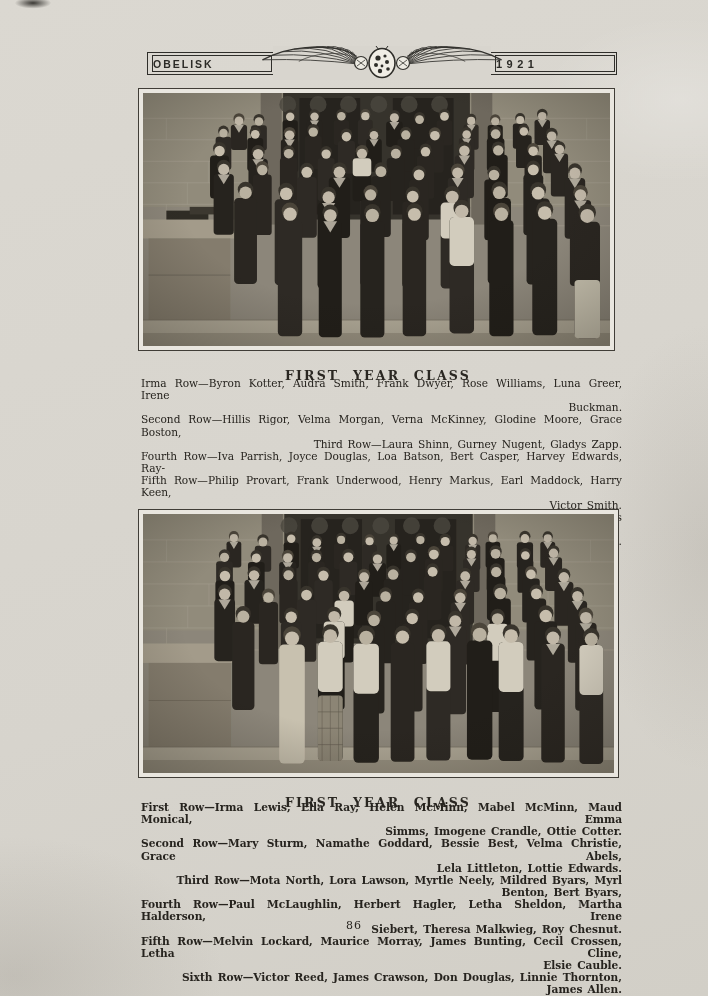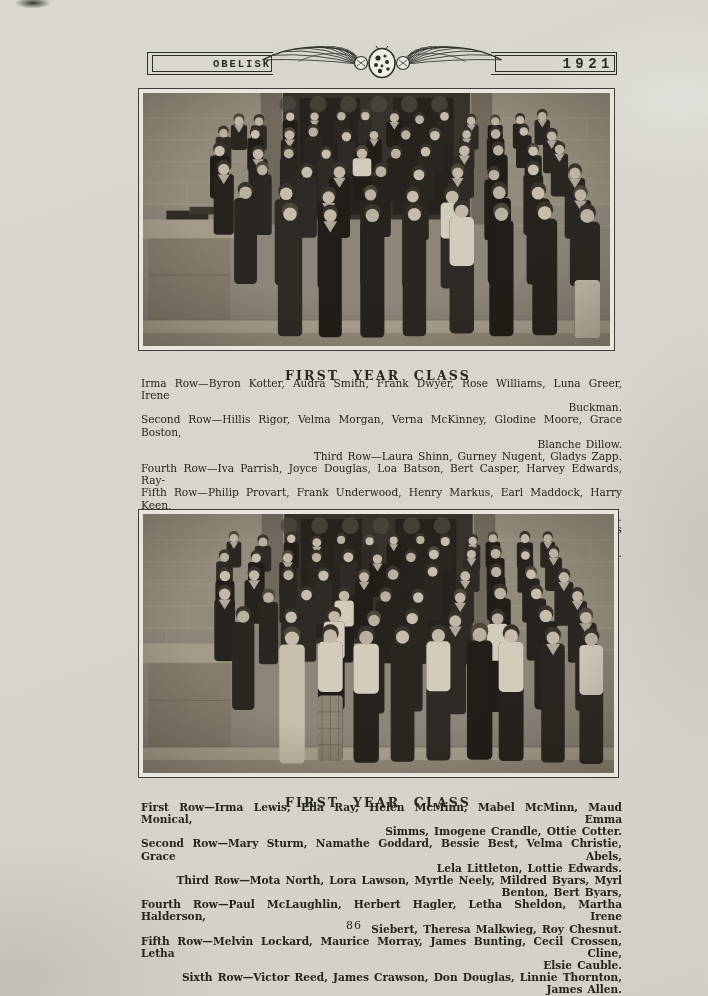--- a/index.html
+++ b/index.html
@@ -14,25 +14,25 @@
       radial-gradient(160px 300px at 100% 55%, rgba(120,113,102,0.15), rgba(120,113,102,0) 75%),
       linear-gradient(160deg,#dbd8d1 0%,#d7d4cd 60%,#d2cfc7 100%);
   }
 
   
   .banner{position:absolute;left:147px;top:46px;width:470px;height:34px;}
   .band{position:absolute;left:0;top:6px;width:468px;height:21px;border:1px solid #2f2e2a;}
   .banner-art{position:absolute;left:0;top:0;width:470px;height:34px;}
   .banner-box{
     position:absolute;top:9px;height:15px;border:1px solid #2f2e2a;
-    display:flex;align-items:center;justify-content:flex-end;
-    font-family:Liberation Mono, monospace;font-weight:bold;color:#2b2a26;
+    display:flex;align-items:center;justify-content:flex-start;
+    font-family:Liberation Sans, sans-serif;font-weight:bold;color:#2b2a26;
   }
   .banner-left{left:5px;width:118px;font-size:10.5px;letter-spacing:2px;}
-  .banner-right{right:2px;width:118px;font-size:14px;letter-spacing:4.5px;}
+  .banner-right{right:2px;width:118px;font-size:11px;letter-spacing:4.5px;}
 
   
   .photo-frame{position:absolute;border:1px solid #403d37;background:#e9e6df;padding:4px;margin:0;}
   .pf1{left:138px;top:88px;width:467px;height:253px;}
   .pf2{left:138px;top:509px;width:471px;height:259px;}
   svg.photo{display:block;width:100%;height:100%;}
 
   
   .caption-title{
     position:absolute;left:12px;width:708px;margin:12px;text-align:center;
@@ -373,21 +373,20 @@
           </radialGradient>
         </defs>
         <rect x="0" y="0" width="467" height="253" fill="url(#vg_photo1)"></rect>
       </svg>
   </figure>
   <h2 class="caption-title ct1">FIRST YEAR CLASS</h2>
   <div class="caption" id="cap0">
       <div class="cap-line full">Irma Row—Byron Kotter, Audra Smith, Frank Dwyer, Rose Williams, Luna Greer, Irene</div>
       <div class="cap-line cont">Buckman.</div>
       <div class="cap-line full">Second Row—Hillis Rigor, Velma Morgan, Verna McKinney, Glodine Moore, Grace Boston,</div>
-      <div class="cap-line cont">Blanche Dillow.</div>
       <div class="cap-line">Third Row—Laura Shinn, Gurney Nugent, Gladys Zapp.</div>
       <div class="cap-line full">Fourth Row—Iva Parrish, Joyce Douglas, Loa Batson, Bert Casper, Harvey Edwards, Ray-</div>
       <div class="cap-line full">Fifth Row—Philip Provart, Frank Underwood, Henry Markus, Earl Maddock, Harry Keen,</div>
       <div class="cap-line cont">Victor Smith.</div>
       <div class="cap-line full">Sixth Row—Robert Allen, Wilson Underwood, Elmer Schutte, George Litchliter, James Willis,</div>
       <div class="cap-line cont">Wayne Gorrell.</div>
     </div>
 
   <figure class="photo-frame pf2">
     <svg id="photo2" class="photo" viewBox="0 0 471 259" preserveAspectRatio="none" aria-label="Second first year class group photograph standing on the stone steps of the school entrance">

